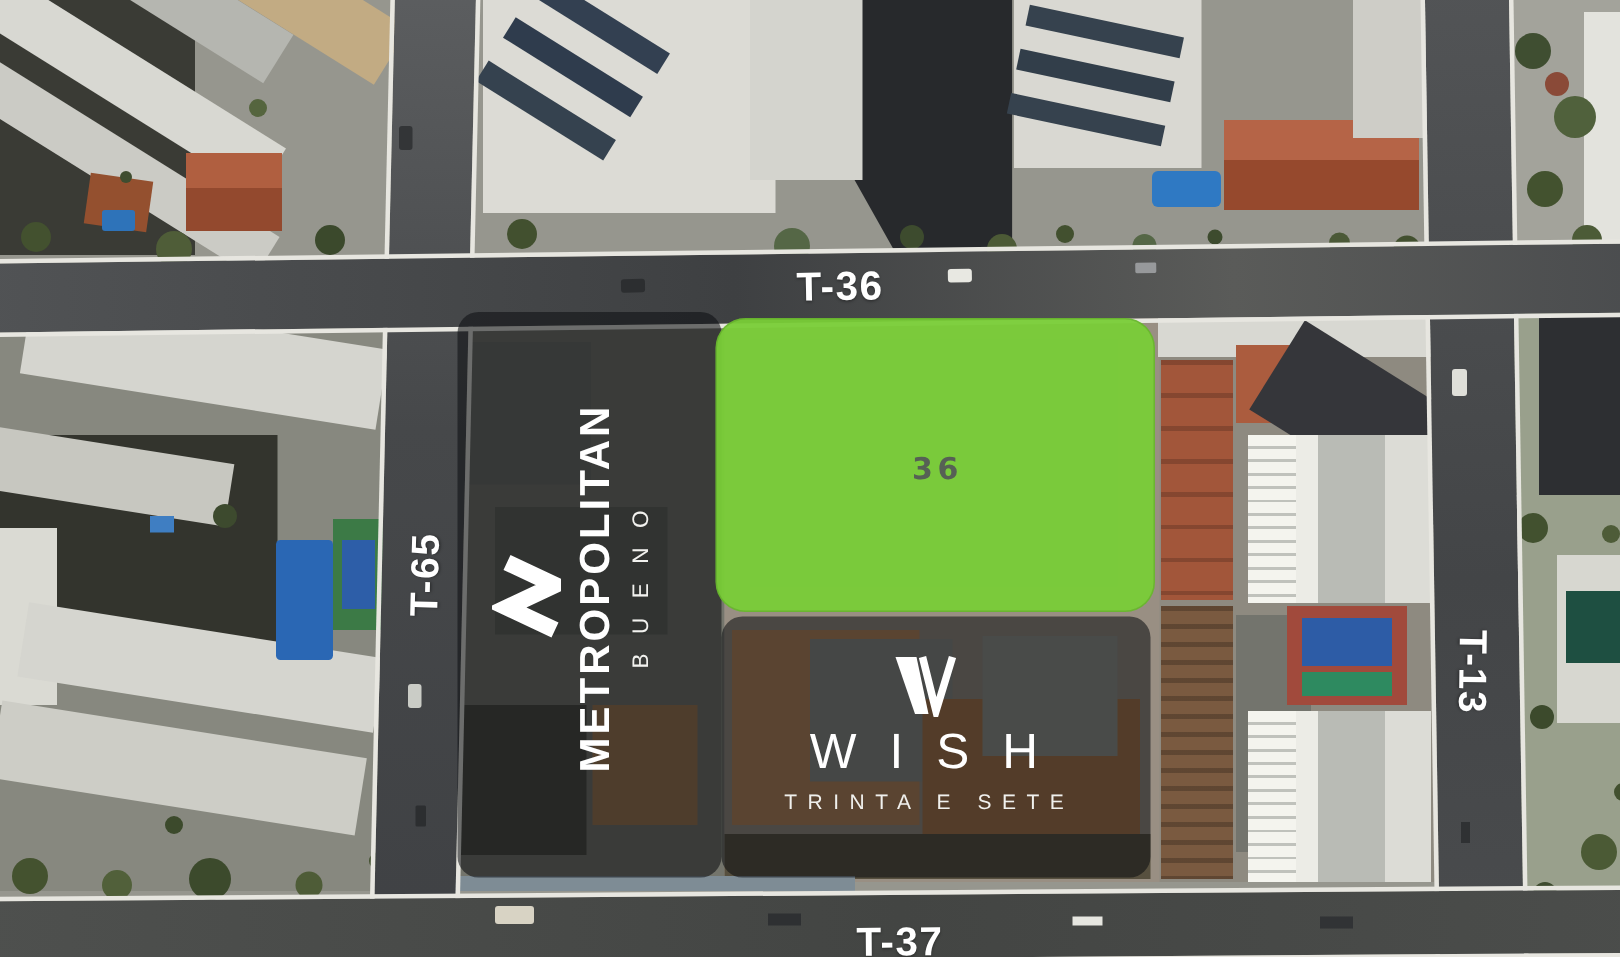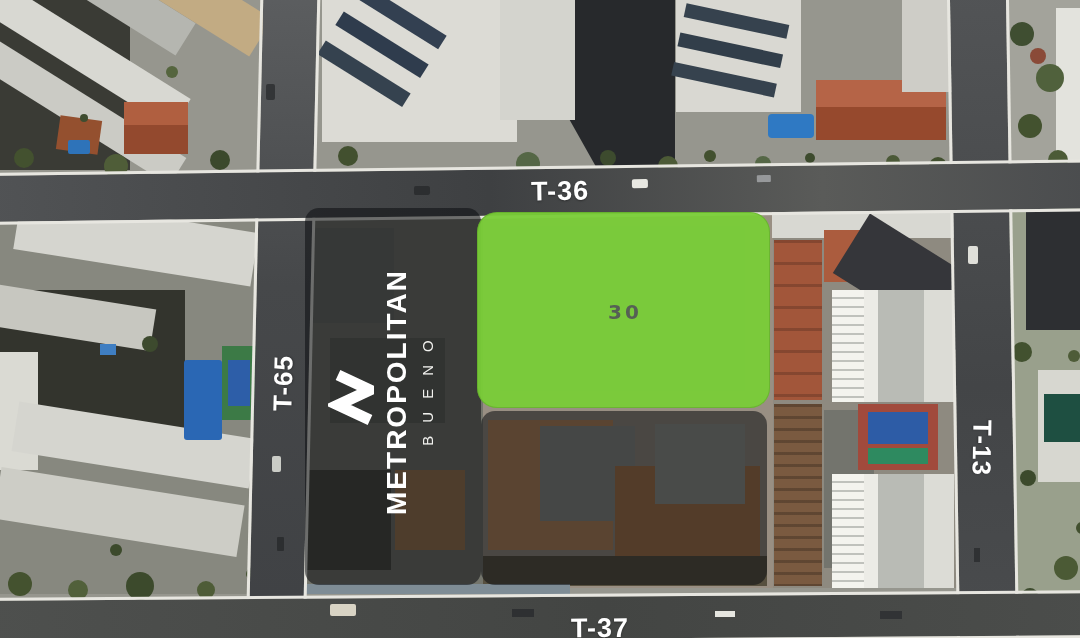--- a/index.html
+++ b/index.html
@@ -155,31 +155,39 @@
        box-shadow:6px 372px 0 #caccc6,10px 452px 0 -1px #2c2e30;"></div>
   <div class="car" style="left:330px;top:604px;width:26px;height:12px;background:#d8d3c4;
        box-shadow:180px 3px 0 -2px #2e3032,382px 4px 0 -3px #e6e6e0,548px 5px 0 -2px #313335;"></div>
   <div class="car" style="left:968px;top:246px;width:10px;height:18px;background:#dfdfd9;
        box-shadow:4px 300px 0 -2px #2f3133;"></div>
 
   <div class="lot-dark" style="left:305px;top:208px;width:176px;height:377px;"></div>
   <div class="lot-dark" style="left:481px;top:411px;width:286px;height:174px;"></div>
   <div class="lot-green" style="left:477px;top:212px;width:293px;height:196px;">
     <div class="smart-lockup">
-      <div class="smart-unit">30</div>
+      <div class="smart-unit">36</div>
     </div>
   </div>
 
   <div class="metro-lockup">
     <svg width="66" height="46" viewBox="0 0 66 46">
       <path d="M6 42 L21 10 L36 42 L51 10" fill="none" stroke="#ffffff" stroke-width="11" stroke-linecap="butt" stroke-linejoin="miter"></path>
     </svg>
     <div class="metro-title">METROPOLITAN</div>
     <div class="metro-sub">BUENO</div>
   </div>
 
+  <div class="wish-lockup">
+    <svg width="44" height="42" viewBox="0 0 44 42">
+      <path d="M3 2 L17 2 L25 40 L16 40 Z" fill="#ffffff"></path>
+      <path d="M21 2 L30 38 L41 2" fill="none" stroke="#ffffff" stroke-width="5" stroke-linejoin="miter"></path>
+    </svg>
+    <div class="wish-title">WISH</div>
+    <div class="wish-sub">TRINTA E SETE</div>
+  </div>
 
   <div class="street-label" style="left:505px;top:174px;width:110px;height:34px;transform:rotate(-1deg);">T-36</div>
   <div class="street-label" style="left:238px;top:338px;width:90px;height:90px;transform:rotate(-88.5deg);font-size:26px;">T-65</div>
   <div class="street-label" style="left:937px;top:403px;width:90px;height:90px;transform:rotate(90.8deg);font-size:26px;">T-13</div>
   <div class="street-label" style="left:545px;top:611px;width:110px;height:34px;transform:rotate(-0.4deg);">T-37</div>
 
 </div>
 
 </body></html>

